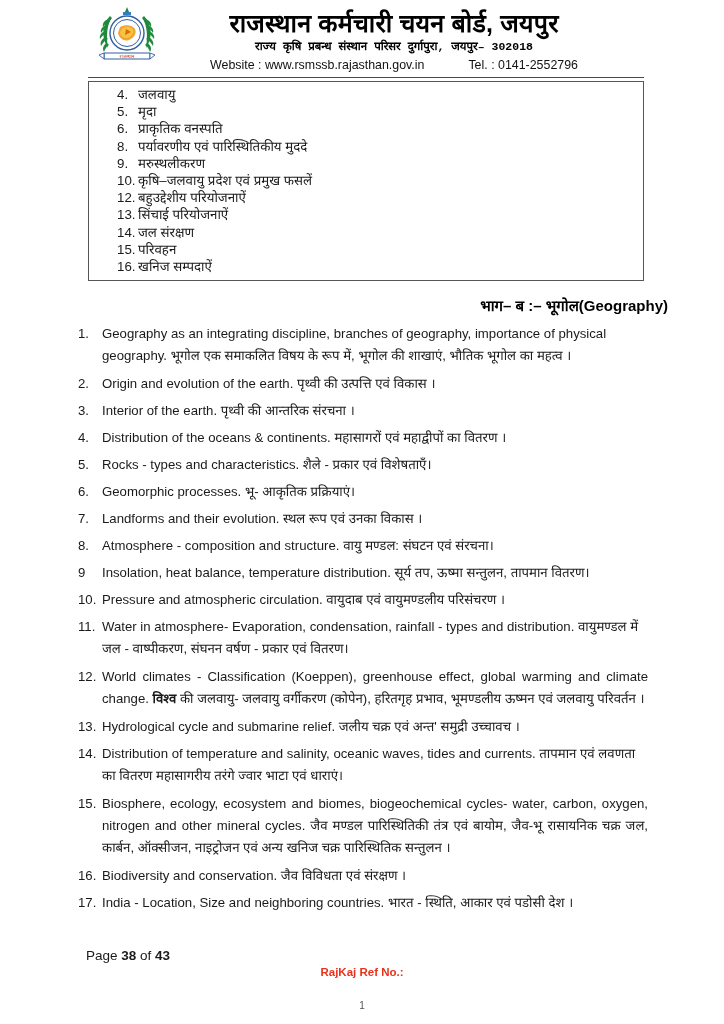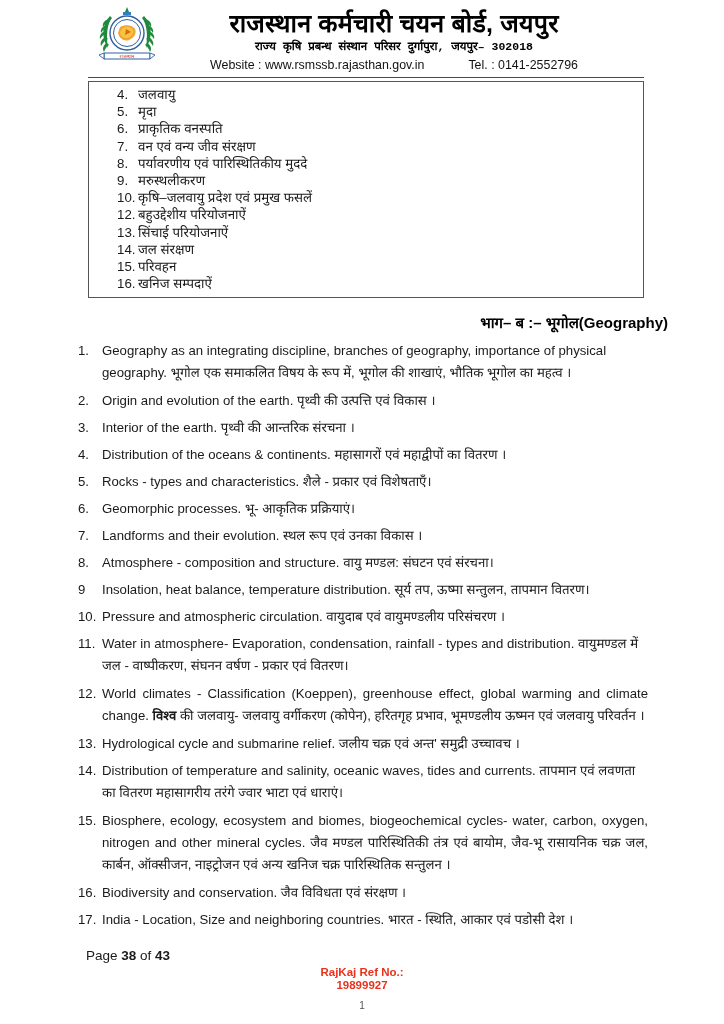--- a/index.html
+++ b/index.html
@@ -221,21 +221,20 @@
       </div>
     </div>
   </div>
 
   <hr class="head-rule">
 
   <div class="list-box">
     <div class="box-item"><span class="num">4.</span><span>जलवायु</span></div>
     <div class="box-item"><span class="num">5.</span><span>मृदा</span></div>
     <div class="box-item"><span class="num">6.</span><span>प्राकृतिक वनस्पति</span></div>
-    <div class="box-item"><span class="num">7.</span><span>वन एवं वन्य जीव संरक्षण</span></div>
     <div class="box-item"><span class="num">8.</span><span>पर्यावरणीय एवं पारिस्थितिकीय मुददे</span></div>
     <div class="box-item"><span class="num">9.</span><span>मरुस्थलीकरण</span></div>
     <div class="box-item"><span class="num">10.</span><span>कृषि–जलवायु प्रदेश एवं प्रमुख फसलें</span></div>
     <div class="box-item"><span class="num">12.</span><span>बहुउद्देशीय परियोजनाऐं</span></div>
     <div class="box-item"><span class="num">13.</span><span>सिंचाई परियोजनाऐं</span></div>
     <div class="box-item"><span class="num">14.</span><span>जल संरक्षण</span></div>
     <div class="box-item"><span class="num">15.</span><span>परिवहन</span></div>
     <div class="box-item"><span class="num">16.</span><span>खनिज सम्पदाऐं</span></div>
   </div>
 
@@ -327,18 +326,17 @@
       <span class="s-num">17.</span>
       <span class="s-body">India - Location, Size and neighboring countries. भारत - स्थिति, आकार एवं पडोसी देश ।</span>
     </div>
 
   </div>
 
   <div class="footer">
     <div class="page-num"><span>Page </span><b>38</b><span> of </span><b>43</b></div>
     <div class="rajkaj">
       <div>RajKaj Ref No.:</div>
-      <div>19899927</div>
     </div>
     <div class="sheet-num">1</div>
   </div>
 
 </div>
 
 </body></html>

